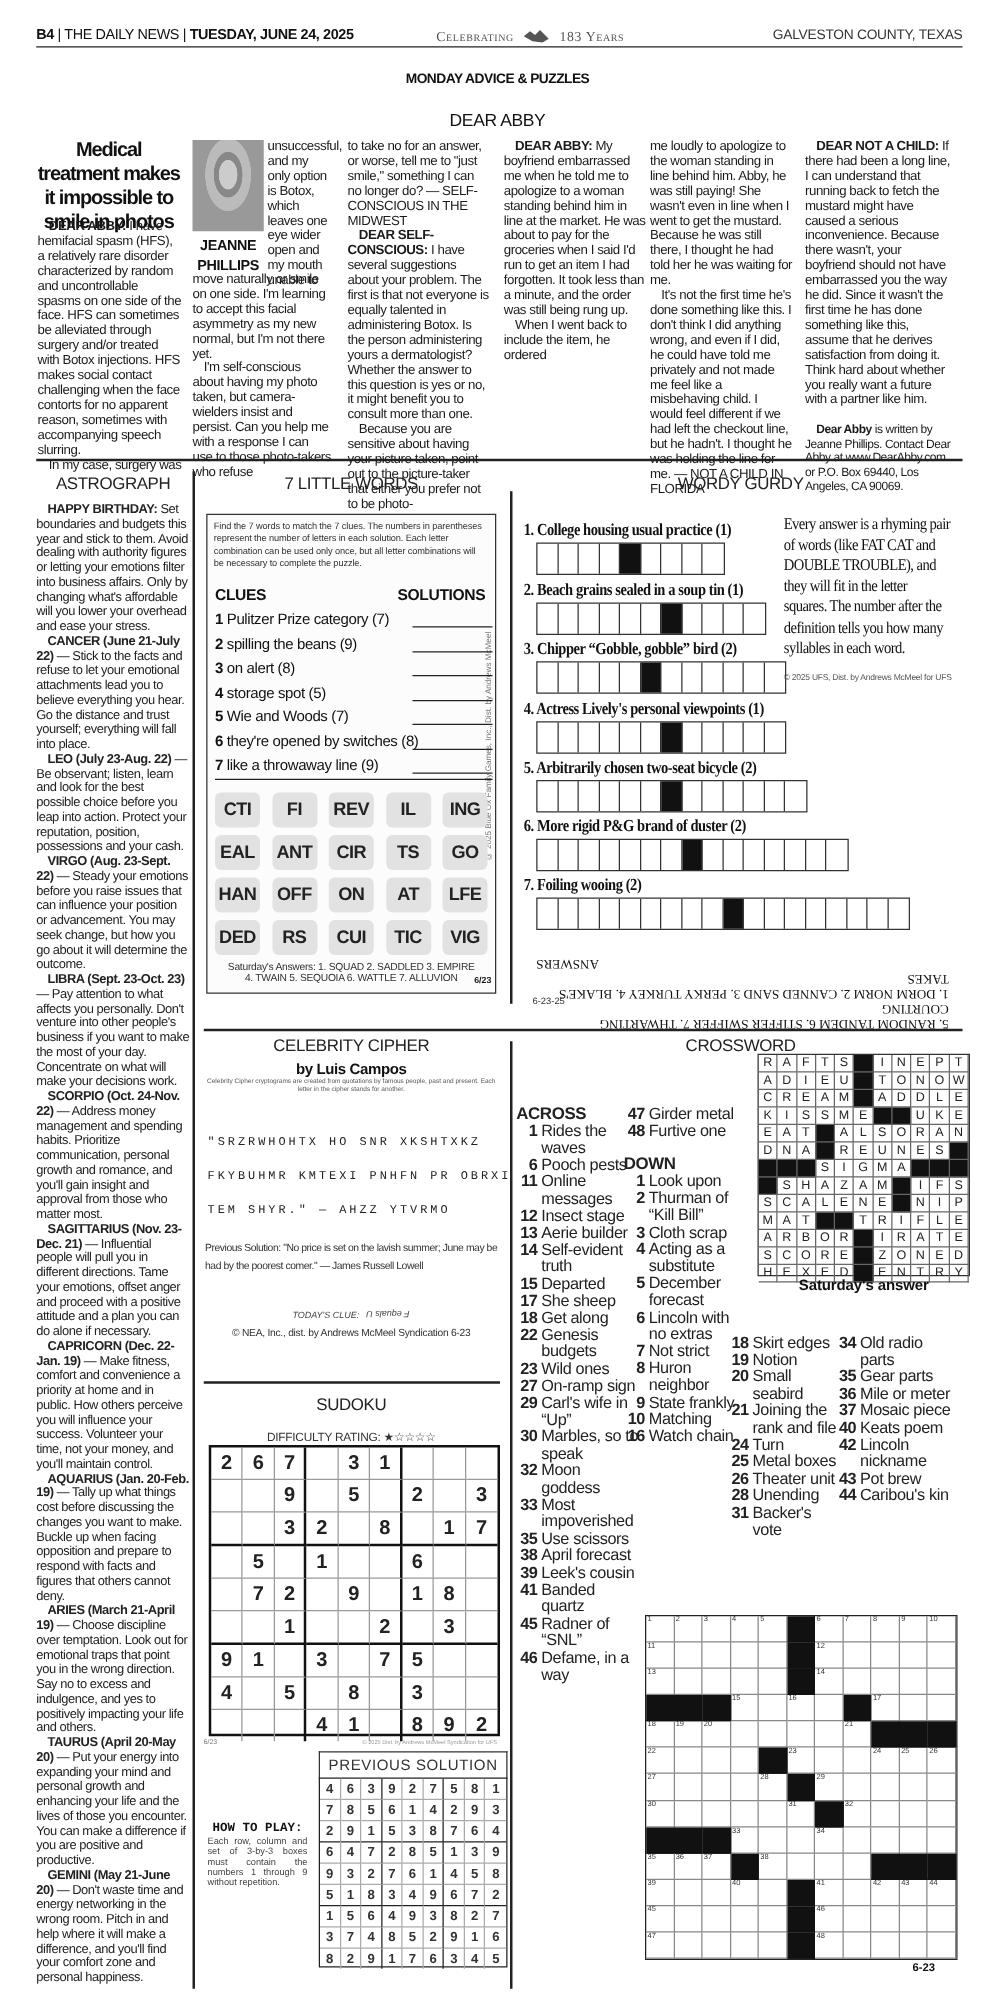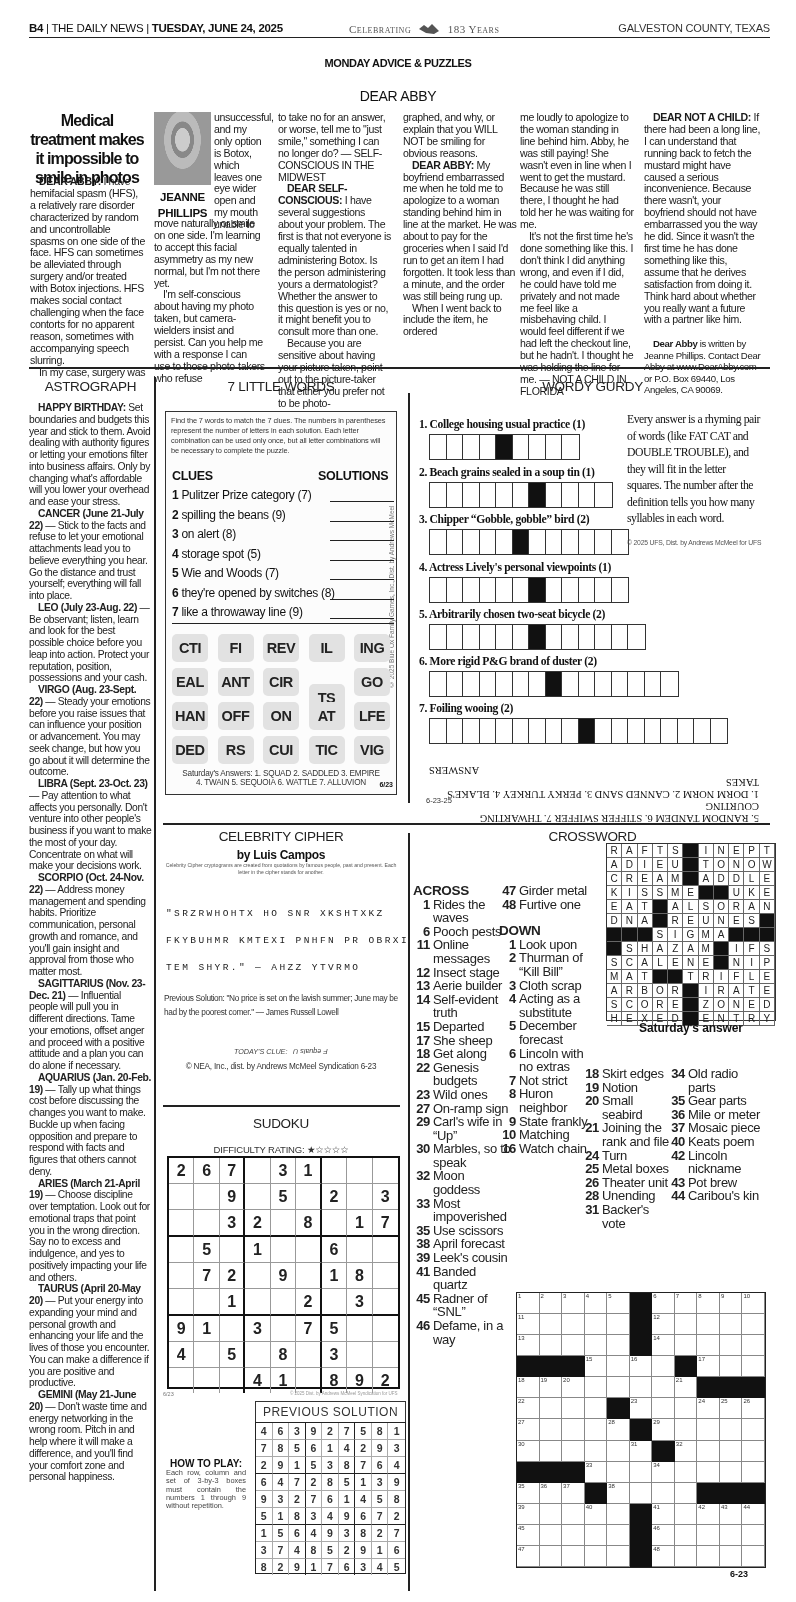--- a/index.html
+++ b/index.html
@@ -62,21 +62,21 @@
   
   #sd-rating { left: 163px; width: 236px; top: 1144px; text-align: center; font-size: 9.5px; color: #333; letter-spacing: -0.2px; }
   #sd-grid { left: 167px; top: 1156px; width: 233px; height: 233px; border: 2px solid #111; display: grid; grid-template-columns: repeat(9, 1fr); grid-template-rows: repeat(9, 1fr); }
   .sd-cell { border-right: 1px solid #999; border-bottom: 1px solid #999; font-size: 16px; font-weight: bold; text-align: center; line-height: 25px; color: #222; }
   .sd-cell.br { border-right: 2px solid #111; }
   .sd-cell.bb { border-bottom: 2px solid #111; }
   .sd-cell.lc { border-right: none; }
   .sd-cell.lr { border-bottom: none; }
   #sd-date { left: 163px; top: 1391px; font-size: 5.5px; color: #777; }
   #sd-copy { left: 290px; top: 1391px; font-size: 4.5px; color: #999; white-space: nowrap; }
-  #htp-title { left: 166px; top: 1458px; width: 80px; text-align: center; font-size: 10px; font-weight: bold; }
+  #htp-title { left: 166px; top: 1458px; width: 80px; text-align: center; font-size: 10px; font-weight: bold; font-family: Liberation Mono, monospace; }
   #htp-text { left: 166px; top: 1469px; width: 80px; font-size: 7.4px; line-height: 8.3px; color: #444; text-align: justify; }
   #ps-box { left: 255px; top: 1401px; width: 151px; height: 22px; border: 1px solid #333; border-bottom: none; text-align: center; font-size: 12px; line-height: 21px; letter-spacing: 0.5px; color: #333; }
   #ps-grid { left: 255px; top: 1422px; width: 151px; height: 152px; border: 1.5px solid #222; display: grid; grid-template-columns: repeat(9, 1fr); grid-template-rows: repeat(9, 1fr); }
   .ps-cell { border-right: 1px solid #aaa; border-bottom: 1px solid #aaa; font-size: 10.5px; font-weight: bold; text-align: center; line-height: 16px; color: #333; }
   .ps-cell.br { border-right: 1.5px solid #222; }
   .ps-cell.bb { border-bottom: 1.5px solid #222; }
   .ps-cell.lc { border-right: none; }
   .ps-cell.lr { border-bottom: none; }
   
   #xw-ans-grid { left: 606px; top: 843px; width: 170px; height: 178px; border: 1px solid #333; display: grid; grid-template-columns: repeat(11, 1fr); grid-template-rows: repeat(13, 1fr); }
@@ -128,21 +128,20 @@
 <div class="abs abby-col" style="left:154px; top:218px; width:111px;" id="abby-c2">
     <p class="noind">move naturally or smile on one side. I'm learning to accept this facial asymmetry as my new normal, but I'm not there yet.</p>
     <p>I'm self-conscious about having my photo taken, but camera-wielders insist and persist. Can you help me with a response I can use to those photo-takers who refuse</p>
   </div>
 <div class="abs abby-col" style="left:278px; top:112px; width:113px;" id="abby-c3">
     <p class="noind">to take no for an answer, or worse, tell me to "just smile," something I can no longer do? — SELF-CONSCIOUS IN THE MIDWEST</p>
     <p><b>DEAR SELF-CONSCIOUS:</b> I have several suggestions about your problem. The first is that not everyone is equally talented in administering Botox. Is the person administering yours a dermatologist? Whether the answer to this question is yes or no, it might benefit you to consult more than one.</p>
     <p>Because you are sensitive about having your picture taken, point out to the picture-taker that either you prefer not to be photo-</p>
   </div>
 <div class="abs abby-col" style="left:403px; top:112px; width:114px;" id="abby-c4">
-    <p class="noind">graphed, and why, or explain that you WILL NOT be smiling for obvious reasons.</p>
     <p><b>DEAR ABBY:</b> My boyfriend embarrassed me when he told me to apologize to a woman standing behind him in line at the market. He was about to pay for the groceries when I said I'd run to get an item I had forgotten. It took less than a minute, and the order was still being rung up.</p>
     <p>When I went back to include the item, he ordered</p>
   </div>
 <div class="abs abby-col" style="left:520px; top:112px; width:114px;" id="abby-c5">
     <p class="noind">me loudly to apologize to the woman standing in line behind him. Abby, he was still paying! She wasn't even in line when I went to get the mustard. Because he was still there, I thought he had told her he was waiting for me.</p>
     <p>It's not the first time he's done something like this. I don't think I did anything wrong, and even if I did, he could have told me privately and not made me feel like a misbehaving child. I would feel different if we had left the checkout line, but he hadn't. I thought he was holding the line for me. — NOT A CHILD IN FLORIDA</p>
   </div>
 <div class="abs abby-col" style="left:644px; top:112px; width:118px;" id="abby-c6">
     <p><b>DEAR NOT A CHILD:</b> If there had been a long line, I can understand that running back to fetch the mustard might have caused a serious inconvenience. Because there wasn't, your boyfriend should not have embarrassed you the way he did. Since it wasn't the first time he has done something like this, assume that he derives satisfaction from doing it. Think hard about whether you really want a future with a partner like him.</p>
     <p style="margin-top: 12px; font-size: 9.6px; line-height: 11.5px;"><b>Dear Abby</b> is written by Jeanne Phillips. Contact Dear Abby at www.DearAbby.com or P.O. Box 69440, Los Angeles, CA 90069.</p>
@@ -152,20 +151,21 @@
 
 <div class="abs sec-title" style="left:29px; top:379px; width:123px;">ASTROGRAPH</div>
 <div id="astro" class="abs">
     <p><b>HAPPY BIRTHDAY:</b> Set boundaries and budgets this year and stick to them. Avoid dealing with authority figures or letting your emotions filter into business affairs. Only by changing what's affordable will you lower your overhead and ease your stress.</p>
     <p><b>CANCER (June 21-July 22)</b> — Stick to the facts and refuse to let your emotional attachments lead you to believe everything you hear. Go the distance and trust yourself; everything will fall into place.</p>
     <p><b>LEO (July 23-Aug. 22)</b> — Be observant; listen, learn and look for the best possible choice before you leap into action. Protect your reputation, position, possessions and your cash.</p>
     <p><b>VIRGO (Aug. 23-Sept. 22)</b> — Steady your emotions before you raise issues that can influence your position or advancement. You may seek change, but how you go about it will determine the outcome.</p>
     <p><b>LIBRA (Sept. 23-Oct. 23)</b> — Pay attention to what affects you personally. Don't venture into other people's business if you want to make the most of your day. Concentrate on what will make your decisions work.</p>
     <p><b>SCORPIO (Oct. 24-Nov. 22)</b> — Address money management and spending habits. Prioritize communication, personal growth and romance, and you'll gain insight and approval from those who matter most.</p>
     <p><b>SAGITTARIUS (Nov. 23-Dec. 21)</b> — Influential people will pull you in different directions. Tame your emotions, offset anger and proceed with a positive attitude and a plan you can do alone if necessary.</p>
+    <p><b>CAPRICORN (Dec. 22-Jan. 19)</b> — Make fitness, comfort and convenience a priority at home and in public. How others perceive you will influence your success. Volunteer your time, not your money, and you'll maintain control.</p>
     <p><b>AQUARIUS (Jan. 20-Feb. 19)</b> — Tally up what things cost before discussing the changes you want to make. Buckle up when facing opposition and prepare to respond with facts and figures that others cannot deny.</p>
     <p><b>ARIES (March 21-April 19)</b> — Choose discipline over temptation. Look out for emotional traps that point you in the wrong direction. Say no to excess and indulgence, and yes to positively impacting your life and others.</p>
     <p><b>TAURUS (April 20-May 20)</b> — Put your energy into expanding your mind and personal growth and enhancing your life and the lives of those you encounter. You can make a difference if you are positive and productive.</p>
     <p><b>GEMINI (May 21-June 20)</b> — Don't waste time and energy networking in the wrong room. Pitch in and help where it will make a difference, and you'll find your comfort zone and personal happiness.</p>
   </div>
 <div class="abs vrule" style="left:154px; top:377px; height:1214px;"></div>
 
 <div class="abs sec-title" style="left:163px; top:379px; width:236px;">7 LITTLE WORDS</div>
 <div id="slw-box" class="abs">
   <div id="slw-intro" class="abs">Find the 7 words to match the 7 clues. The numbers in parentheses represent the number of letters in each solution. Each letter combination can be used only once, but all letter combinations will be necessary to complete the puzzle.</div>
@@ -191,21 +191,21 @@
   <div id="slw-divider" class="abs"></div>
   <div id="slw-tiles">
       <div class="abs tile" style="left: 6px; top: 222px;">CTI</div>
       <div class="abs tile" style="left: 51.5px; top: 222px;">FI</div>
       <div class="abs tile" style="left: 97px; top: 222px;">REV</div>
       <div class="abs tile" style="left: 142.5px; top: 222px;">IL</div>
       <div class="abs tile" style="left: 188px; top: 222px;">ING</div>
       <div class="abs tile" style="left: 6px; top: 256px;">EAL</div>
       <div class="abs tile" style="left: 51.5px; top: 256px;">ANT</div>
       <div class="abs tile" style="left: 97px; top: 256px;">CIR</div>
-      <div class="abs tile" style="left: 142.5px; top: 256px; margin-top: 16px;">TS</div>
+      <div class="abs tile" style="left: 142.5px; top: 256px;">TS</div>
       <div class="abs tile" style="left: 188px; top: 256px;">GO</div>
       <div class="abs tile" style="left: 6px; top: 290px;">HAN</div>
       <div class="abs tile" style="left: 51.5px; top: 290px;">OFF</div>
       <div class="abs tile" style="left: 97px; top: 290px;">ON</div>
       <div class="abs tile" style="left: 142.5px; top: 290px;">AT</div>
       <div class="abs tile" style="left: 188px; top: 290px;">LFE</div>
       <div class="abs tile" style="left: 6px; top: 324px;">DED</div>
       <div class="abs tile" style="left: 51.5px; top: 324px;">RS</div>
       <div class="abs tile" style="left: 97px; top: 324px;">CUI</div>
       <div class="abs tile" style="left: 142.5px; top: 324px;">TIC</div>

